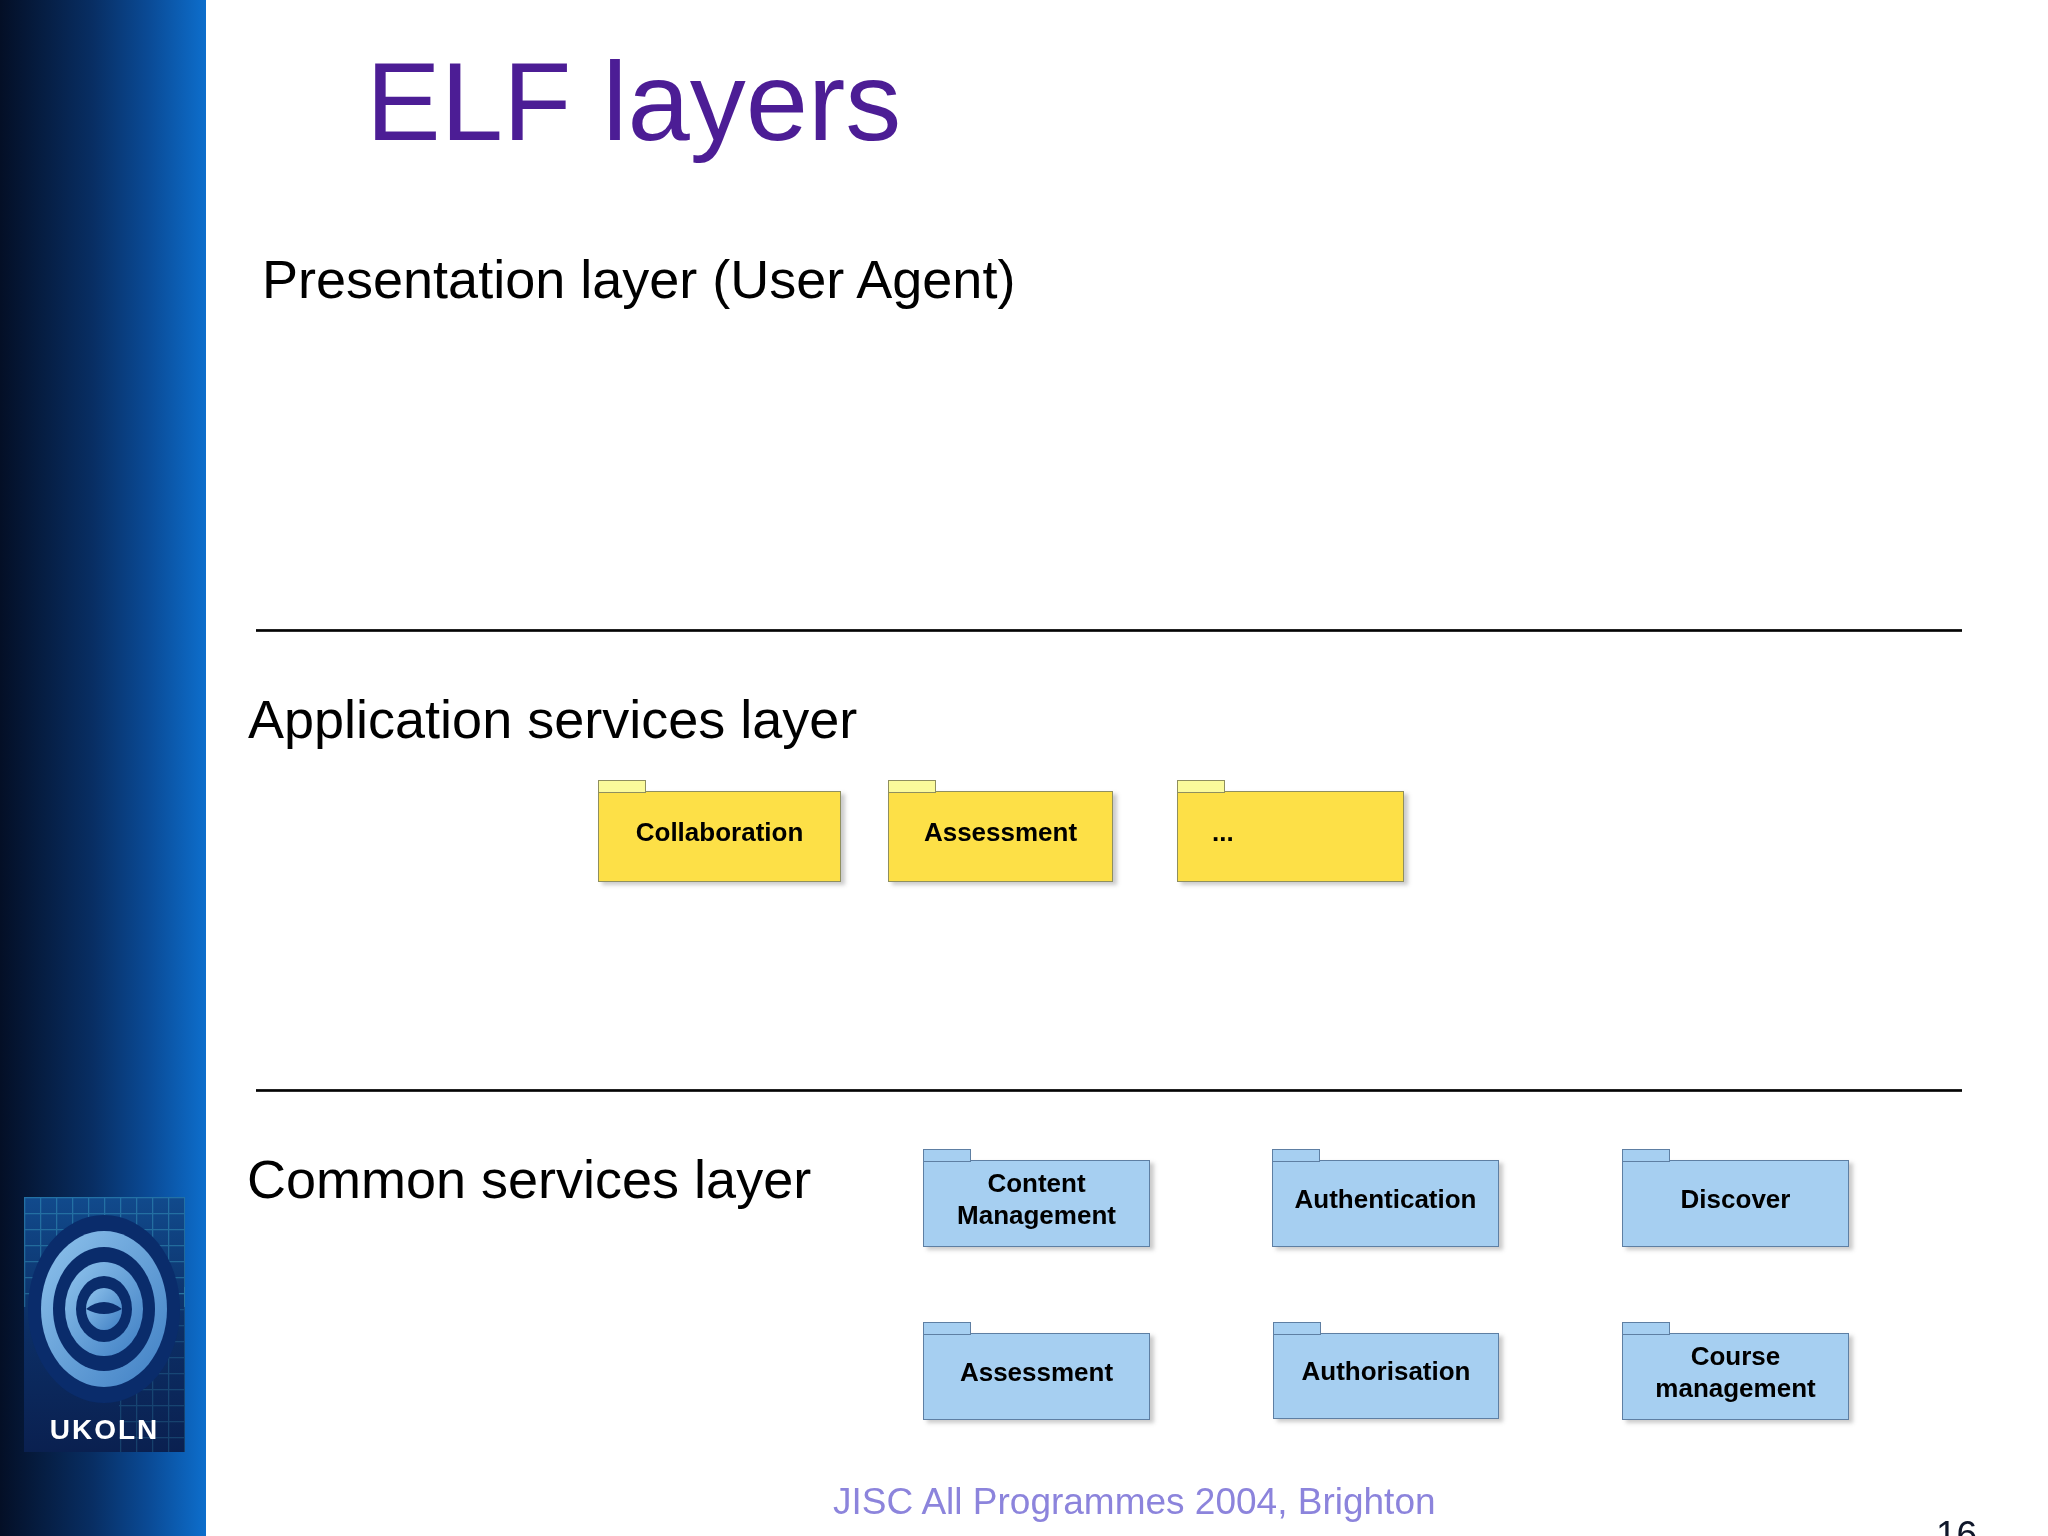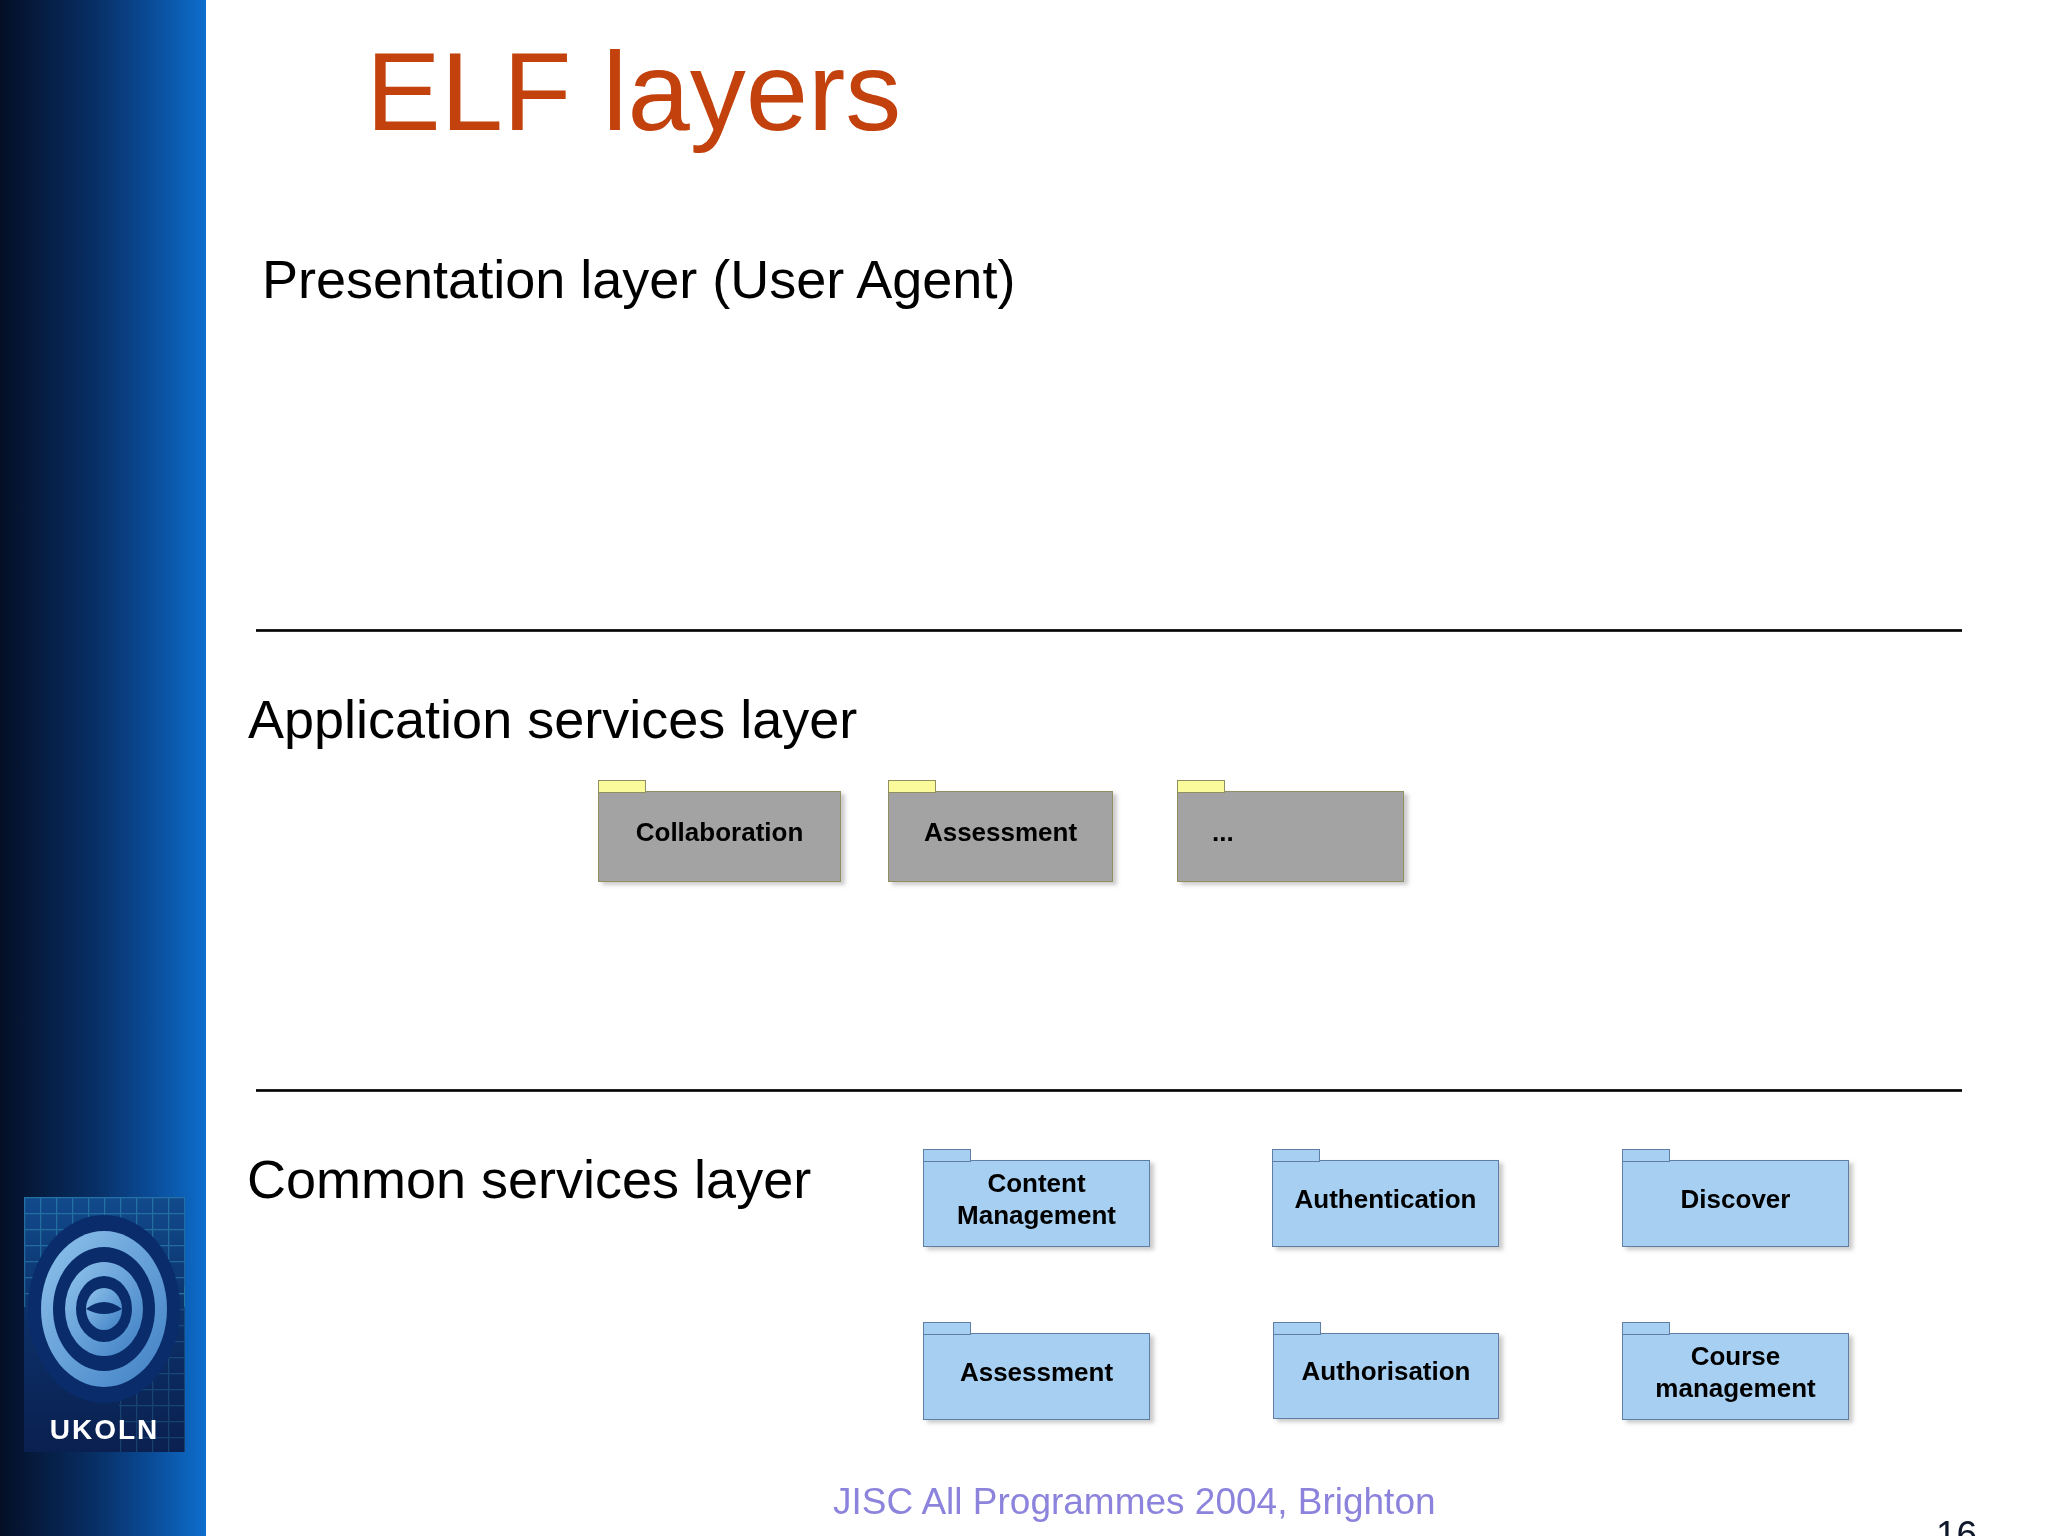--- a/index.html
+++ b/index.html
@@ -33,24 +33,24 @@
     width: 100%;
     text-align: center;
     color: #ffffff;
     font-size: 28px;
     font-weight: bold;
     letter-spacing: 2px;
   }
 
   .title {
     position: absolute;
-    left: 366px; top: 30px;
+    left: 366px; top: 40px;
     font-size: 112px;
     line-height: 1.1;
-    color: #c2410c;
+    color: #4c1d95;
     white-space: nowrap;
   }
 
   .layer-label {
     position: absolute;
     color: #000000;
     font-size: 54px;
     white-space: nowrap;
   }
   .label-presentation { left: 262px; top: 248px; }
@@ -90,21 +90,21 @@
     font-size: 26px;
     color: #000000;
     text-align: center;
     line-height: 1.2;
   }
   .folder.align-left .label {
     justify-content: flex-start;
     padding-left: 34px;
     text-align: left;
   }
-  .folder.yellow { background: #a3a3a3; border: 1px solid #8f8f5f; }
+  .folder.yellow { background: #fde047; border: 1px solid #8f8f5f; }
   .folder.yellow .tab { background: #fbfb9b; border: 1px solid #8f8f5f; }
   .folder.blue { background: #a6cff1; border: 1px solid #5e7fa3; }
   .folder.blue .tab { background: #a6cff1; border: 1px solid #5e7fa3; }
 
   .footer-text {
     position: absolute;
     left: 833px; top: 1481px;
     font-size: 37px;
     color: #8c84dc;
     white-space: nowrap;

